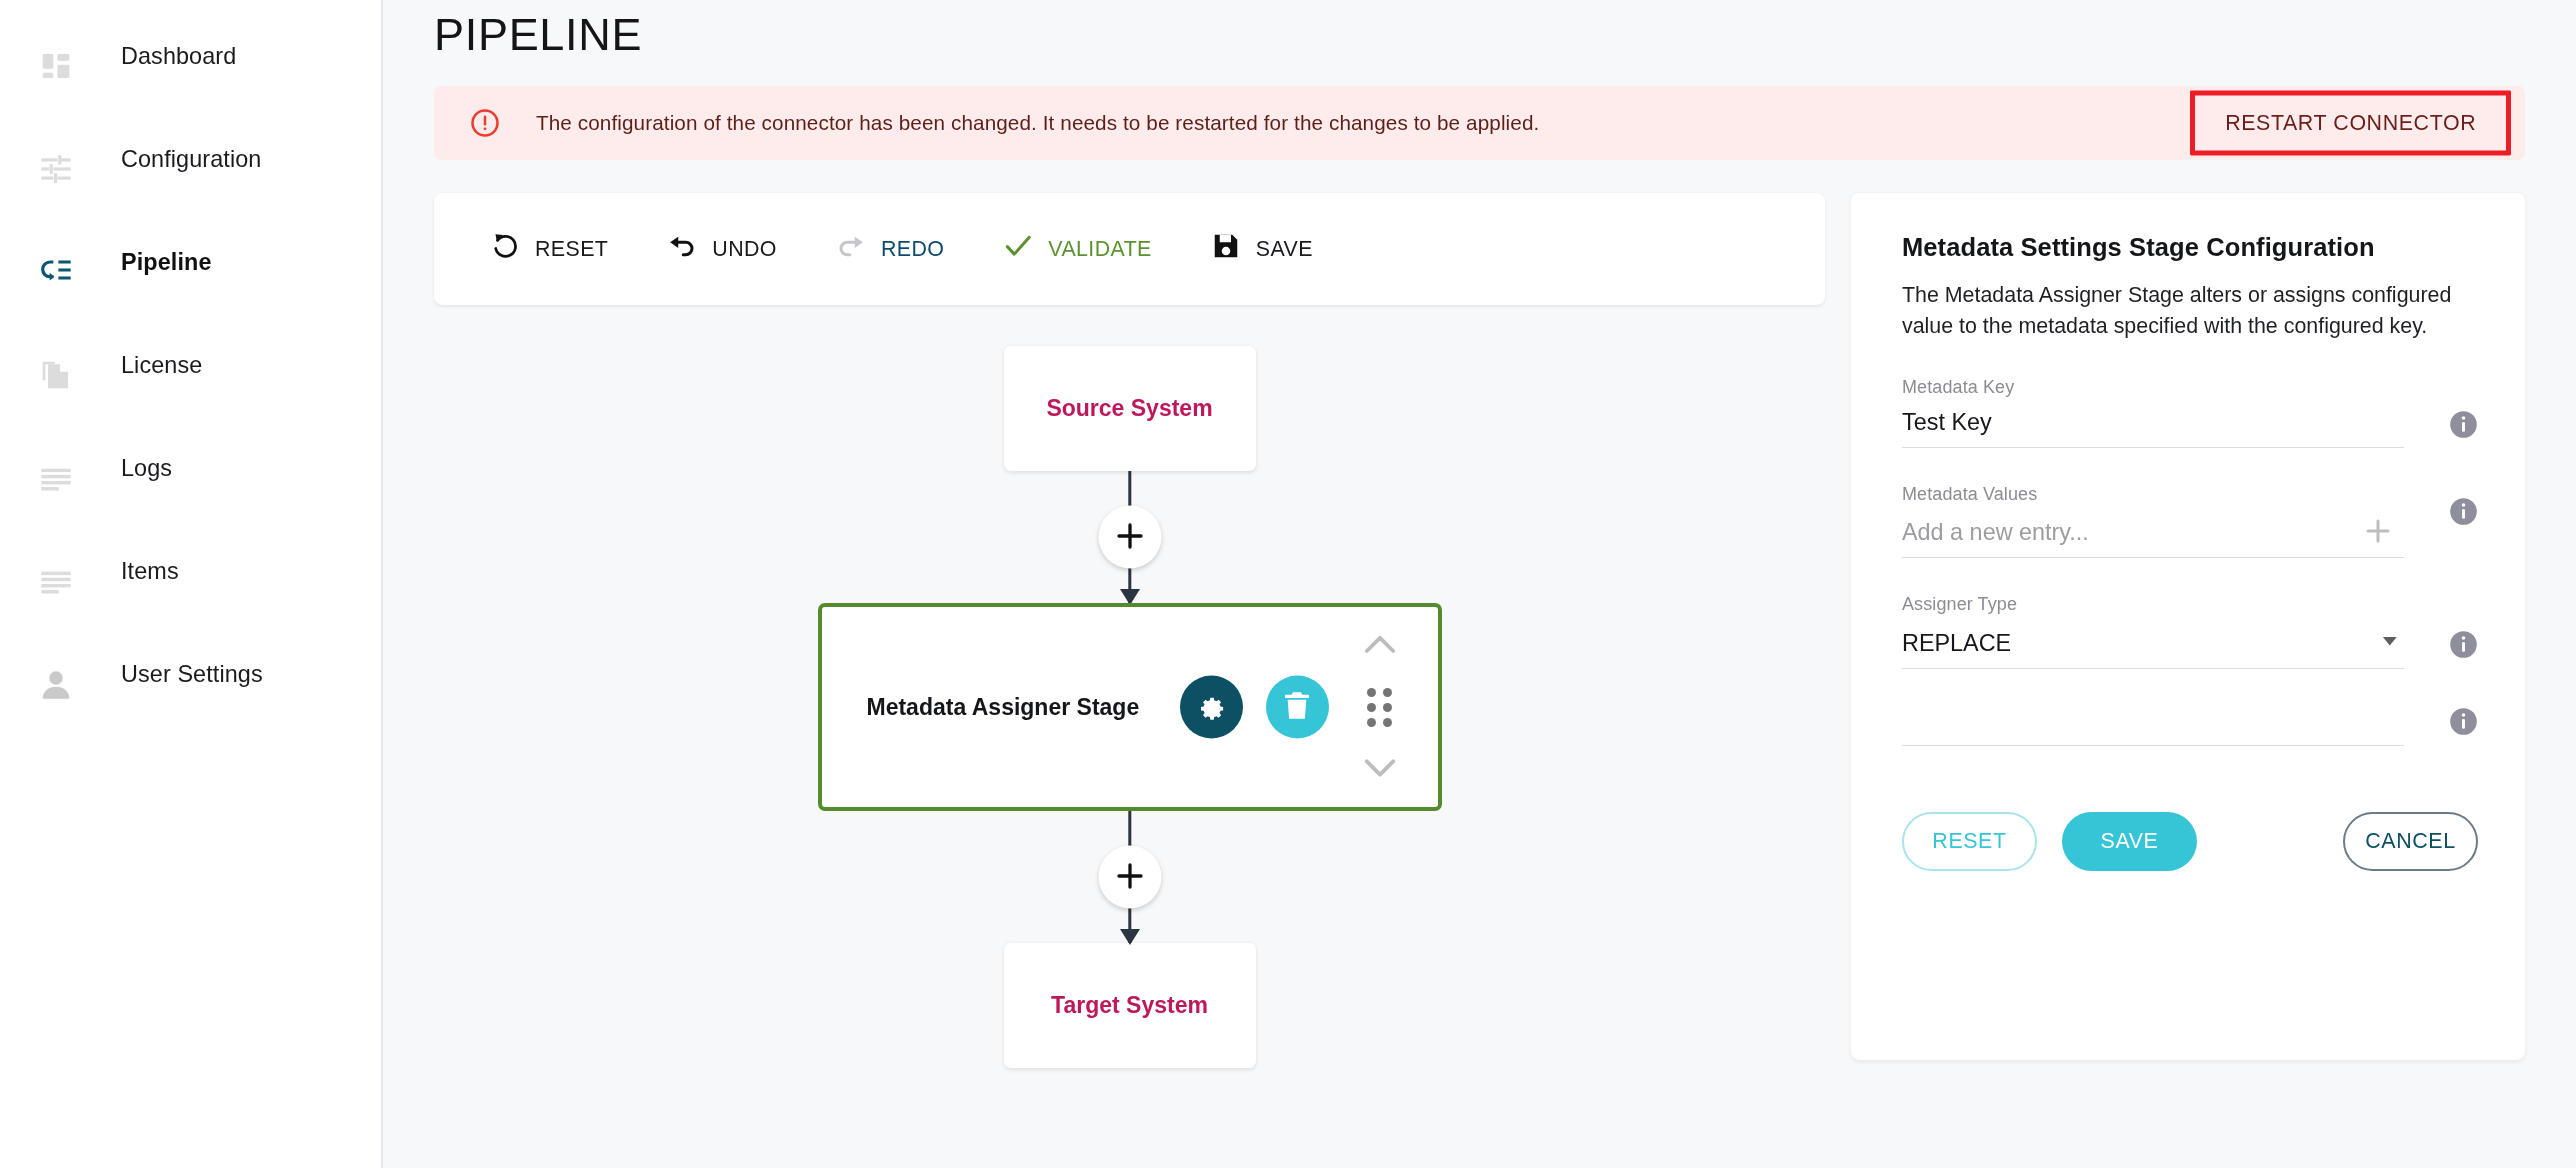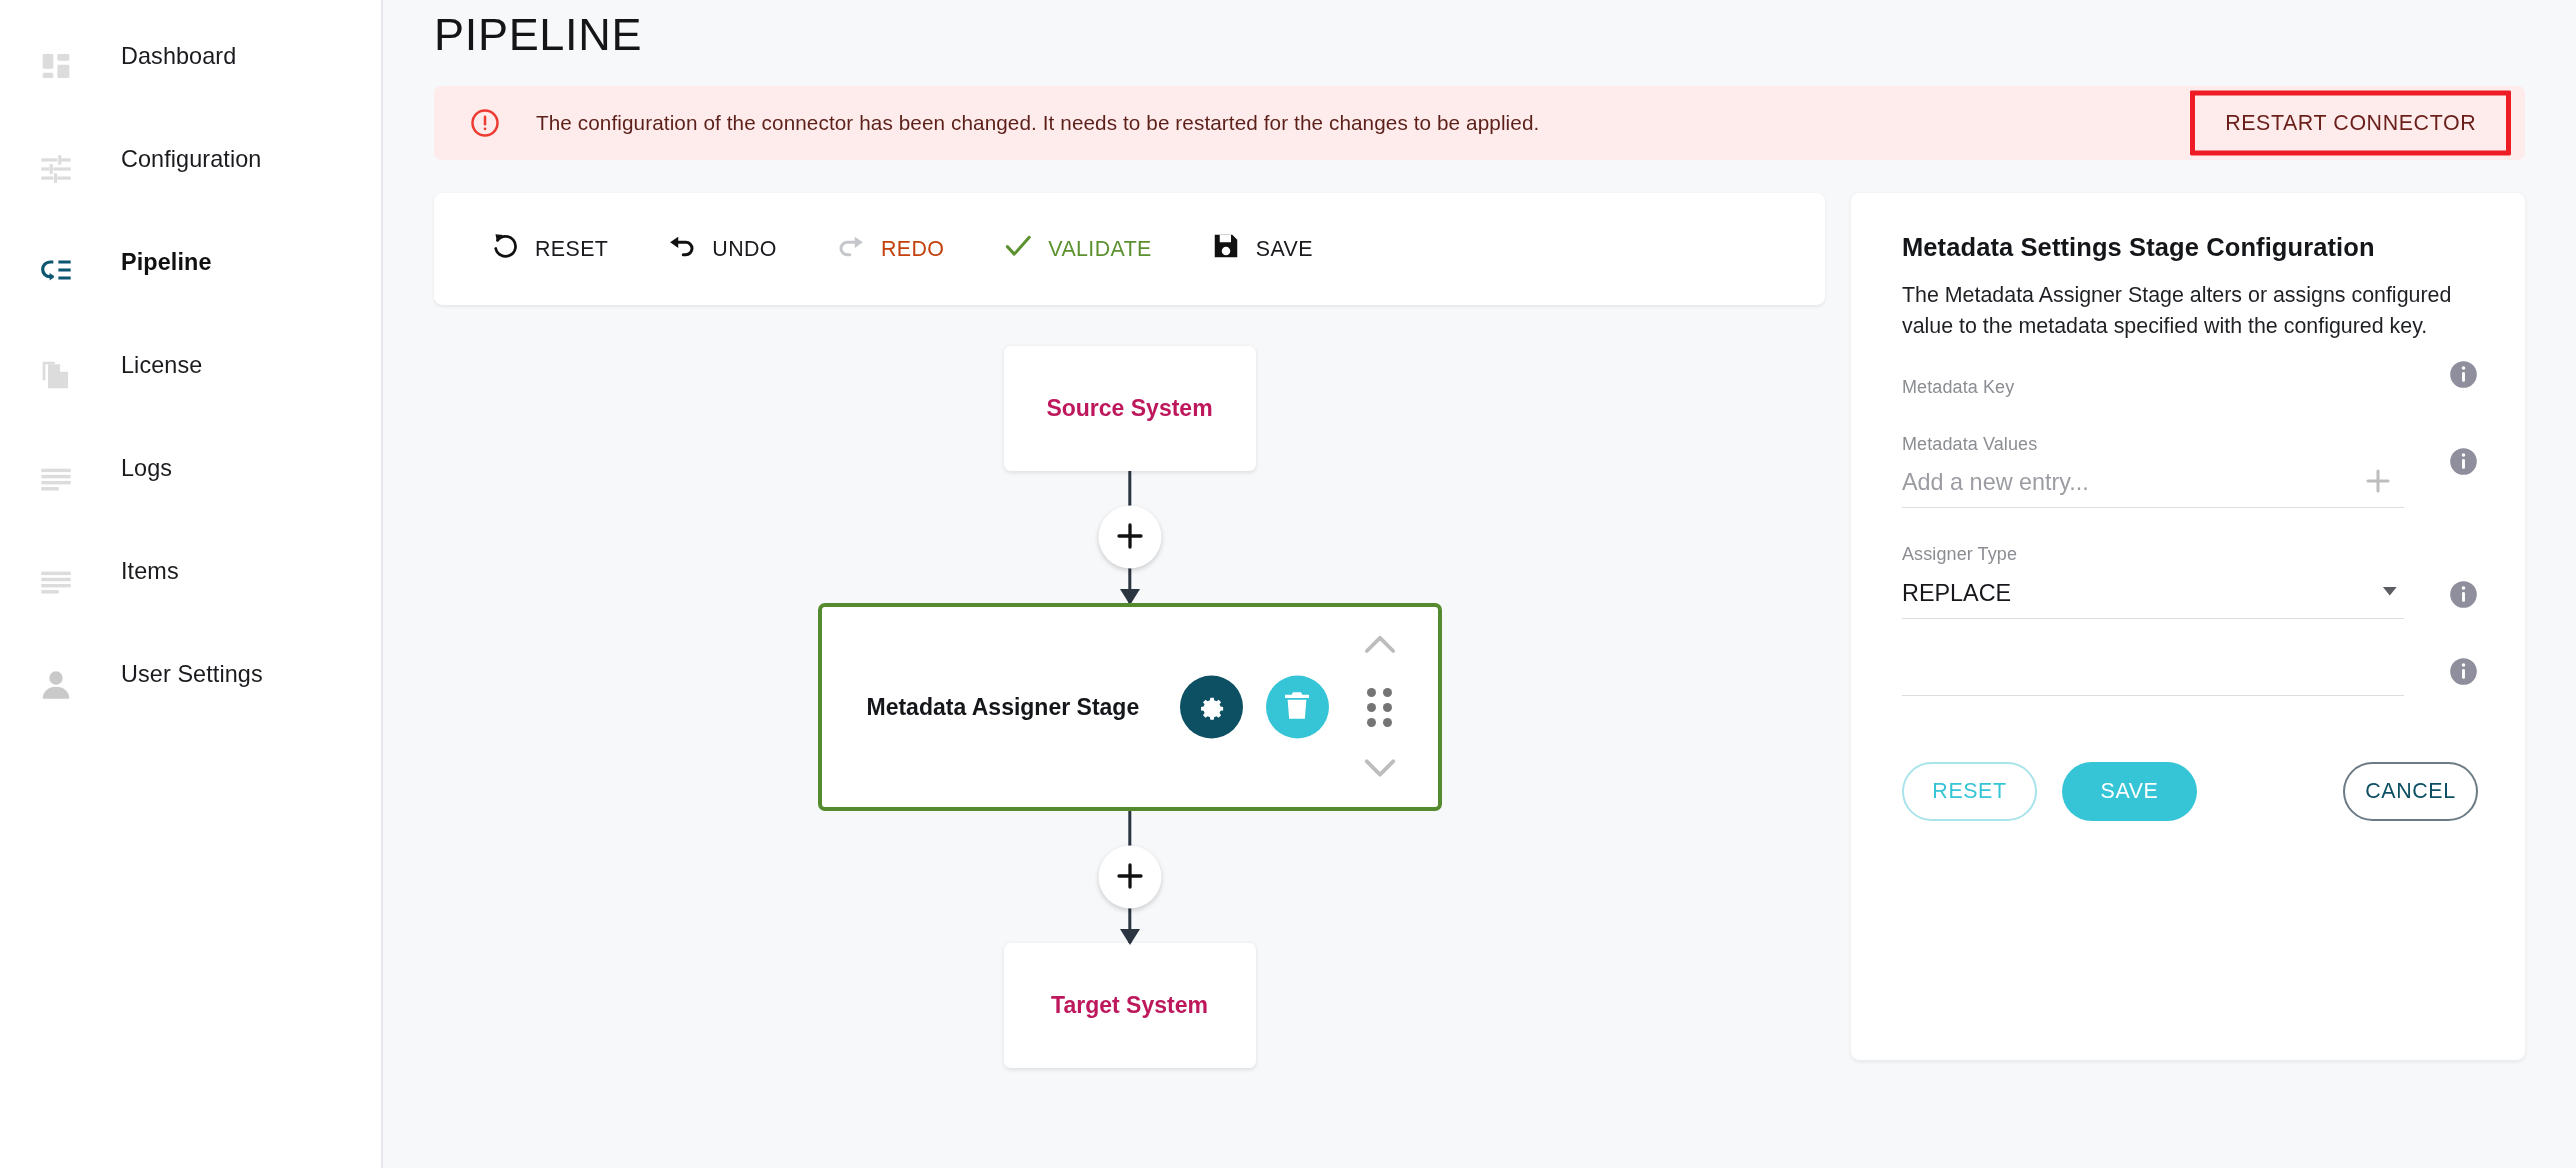--- a/index.html
+++ b/index.html
@@ -121,21 +121,21 @@
     background: none; border: none;
     font-family: "Liberation Sans", sans-serif;
   }
   .tool svg { width: 30px; height: 30px; flex: 0 0 30px; }
   .tool span {
     margin-left: 15px;
     font-size: 21.4px;
     letter-spacing: 0.4px;
     color: #1b1b1f;
   }
-  .tool.disabled span { color: #c2410c; }
+  .tool.disabled span { color: #0c4a6e; }
   .tool.validate span { color: #5c9130; }
 
   
   .flow {
     margin-top: 41px;
     display: flex;
     flex-direction: column;
     align-items: center;
     position: relative;
     width: 100%;
@@ -557,20 +557,23 @@
           </div>
         </div>
       </div>
 
       <aside class="config-panel">
         <div class="cfg-title">Metadata Settings Stage Configuration</div>
         <div class="cfg-desc">The Metadata Assigner Stage alters or assigns configured value to the metadata specified with the configured key.</div>
 
         <div class="field">
           <div class="field-label">Metadata Key</div>
+          <div class="field-value-row">
+            <span class="field-value">Test Key</span>
+          </div>
           <span class="info-icon">
             <svg viewBox="0 0 24 24">
                 <circle cx="12" cy="12" r="11" fill="#8e8e9c"></circle>
                 <rect x="10.8" y="10" width="2.4" height="8" fill="#fff" rx="1"></rect>
                 <circle cx="12" cy="6.6" r="1.5" fill="#fff"></circle>
               </svg>
           </span>
         </div>
 
         <div class="field">

